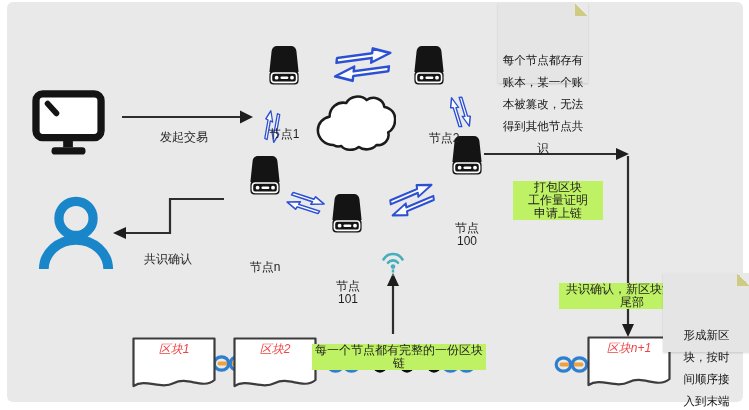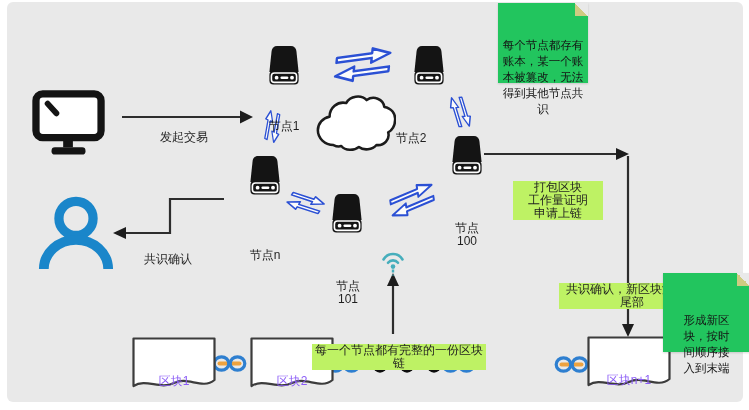--- a/index.html
+++ b/index.html
@@ -1,26 +1,26 @@
 <!DOCTYPE html>
 <html><head>
 <meta charset="utf-8">
 <style>
   html,body{margin:0;padding:0;}
   body{font-family:"Liberation Sans","DejaVu Sans",sans-serif;background:#fff;}
   #stage{position:relative;width:749px;height:410px;background:#ffffff;overflow:hidden;}
   #panel{position:absolute;left:7px;top:2px;width:736px;height:400px;background:#e9e9e9;border-radius:6px;}
   .lbl{position:absolute;color:#1f1f1f;font-size:12px;line-height:13px;text-align:center;white-space:pre-line;z-index:3;margin-top:44px;}
   .lbl.online{background:#bef264;padding:0 2px;}
-  .note{position:absolute;background:#22c55e;color:#141414;font-size:11.5px;line-height:16px;text-align:center;white-space:pre-line;z-index:4;box-shadow:0 1px 2px rgba(0,0,0,.15);}
+  .note{position:absolute;background:#e5e5e5;color:#141414;font-size:11.5px;line-height:22px;text-align:center;white-space:pre-line;z-index:4;box-shadow:0 1px 2px rgba(0,0,0,.15);}
   .note .fold{position:absolute;top:0;right:0;width:13px;height:13px;background:linear-gradient(225deg,#e9e9e9 50%,#cfcb82 50%);}
   svg{display:block;}
   .layer{position:absolute;left:0;top:0;z-index:1;}
   .icon{position:absolute;z-index:2;}
-  .doc-label{position:absolute;left:0;top:0;width:100%;padding-top:36px;text-align:center;font-size:12px;color:#8b5cf6;z-index:3;}
+  .doc-label{position:absolute;left:0;top:0;width:100%;padding-top:4px;text-align:center;font-size:12px;color:#ef4444;z-index:3;font-style:italic;}
   .doc{position:absolute;z-index:2;}
 </style>
 </head>
 <body>
 
 <div id="stage">
   <div id="panel"></div>
 
   <svg width="0" height="0" style="position:absolute">
     <defs>
@@ -139,38 +139,38 @@
   <svg class="icon" style="left:554px;top:355px" width="35" height="19">
       <use href="#sym-chain"></use>
     </svg>
 
   <div class="doc" style="left:132px;top:337px;width:84px;height:56px">
     <svg width="84" height="56">
         <use href="#sym-doc"></use>
       </svg>
     <div class="doc-label">区块1</div>
   </div>
-  <div class="doc" style="left:250px;top:337px;width:84px;height:56px">
+  <div class="doc" style="left:233px;top:337px;width:84px;height:56px">
     <svg width="84" height="56">
         <use href="#sym-doc"></use>
       </svg>
     <div class="doc-label">区块2</div>
   </div>
   <div class="doc" style="left:587px;top:336px;width:84px;height:56px">
     <svg width="84" height="56">
         <use href="#sym-doc"></use>
       </svg>
     <div class="doc-label">区块n+1</div>
   </div>
 
-  <div class="lbl" style="left:260px;top:76px;width:48px">节点1</div>
-  <div class="lbl" style="left:387px;top:88px;width:48px">节点2</div>
+  <div class="lbl" style="left:260px;top:84px;width:48px">节点1</div>
+  <div class="lbl" style="left:420px;top:88px;width:48px">节点2</div>
   <div class="lbl" style="left:443px;top:178px;width:48px">节点
 100</div>
-  <div class="lbl" style="left:241px;top:205px;width:48px">节点n</div>
+  <div class="lbl" style="left:241px;top:217px;width:48px">节点n</div>
   <div class="lbl" style="left:324px;top:236px;width:48px">节点
 101</div>
 
   <div class="lbl" style="left:150px;top:87px;width:68px">发起交易</div>
   <div class="lbl" style="left:140px;top:209px;width:56px">共识确认</div>
   <div class="lbl online" style="left:513px;top:137px;width:86px">打包区块
 工作量证明
 申请上链</div>
   <div class="lbl online" style="left:312px;top:300px;width:170px">每一个节点都有完整的一份区块链</div>
   <div class="lbl online" style="left:559px;top:239px;width:142px">共识确认，新区块添加到尾部</div>

